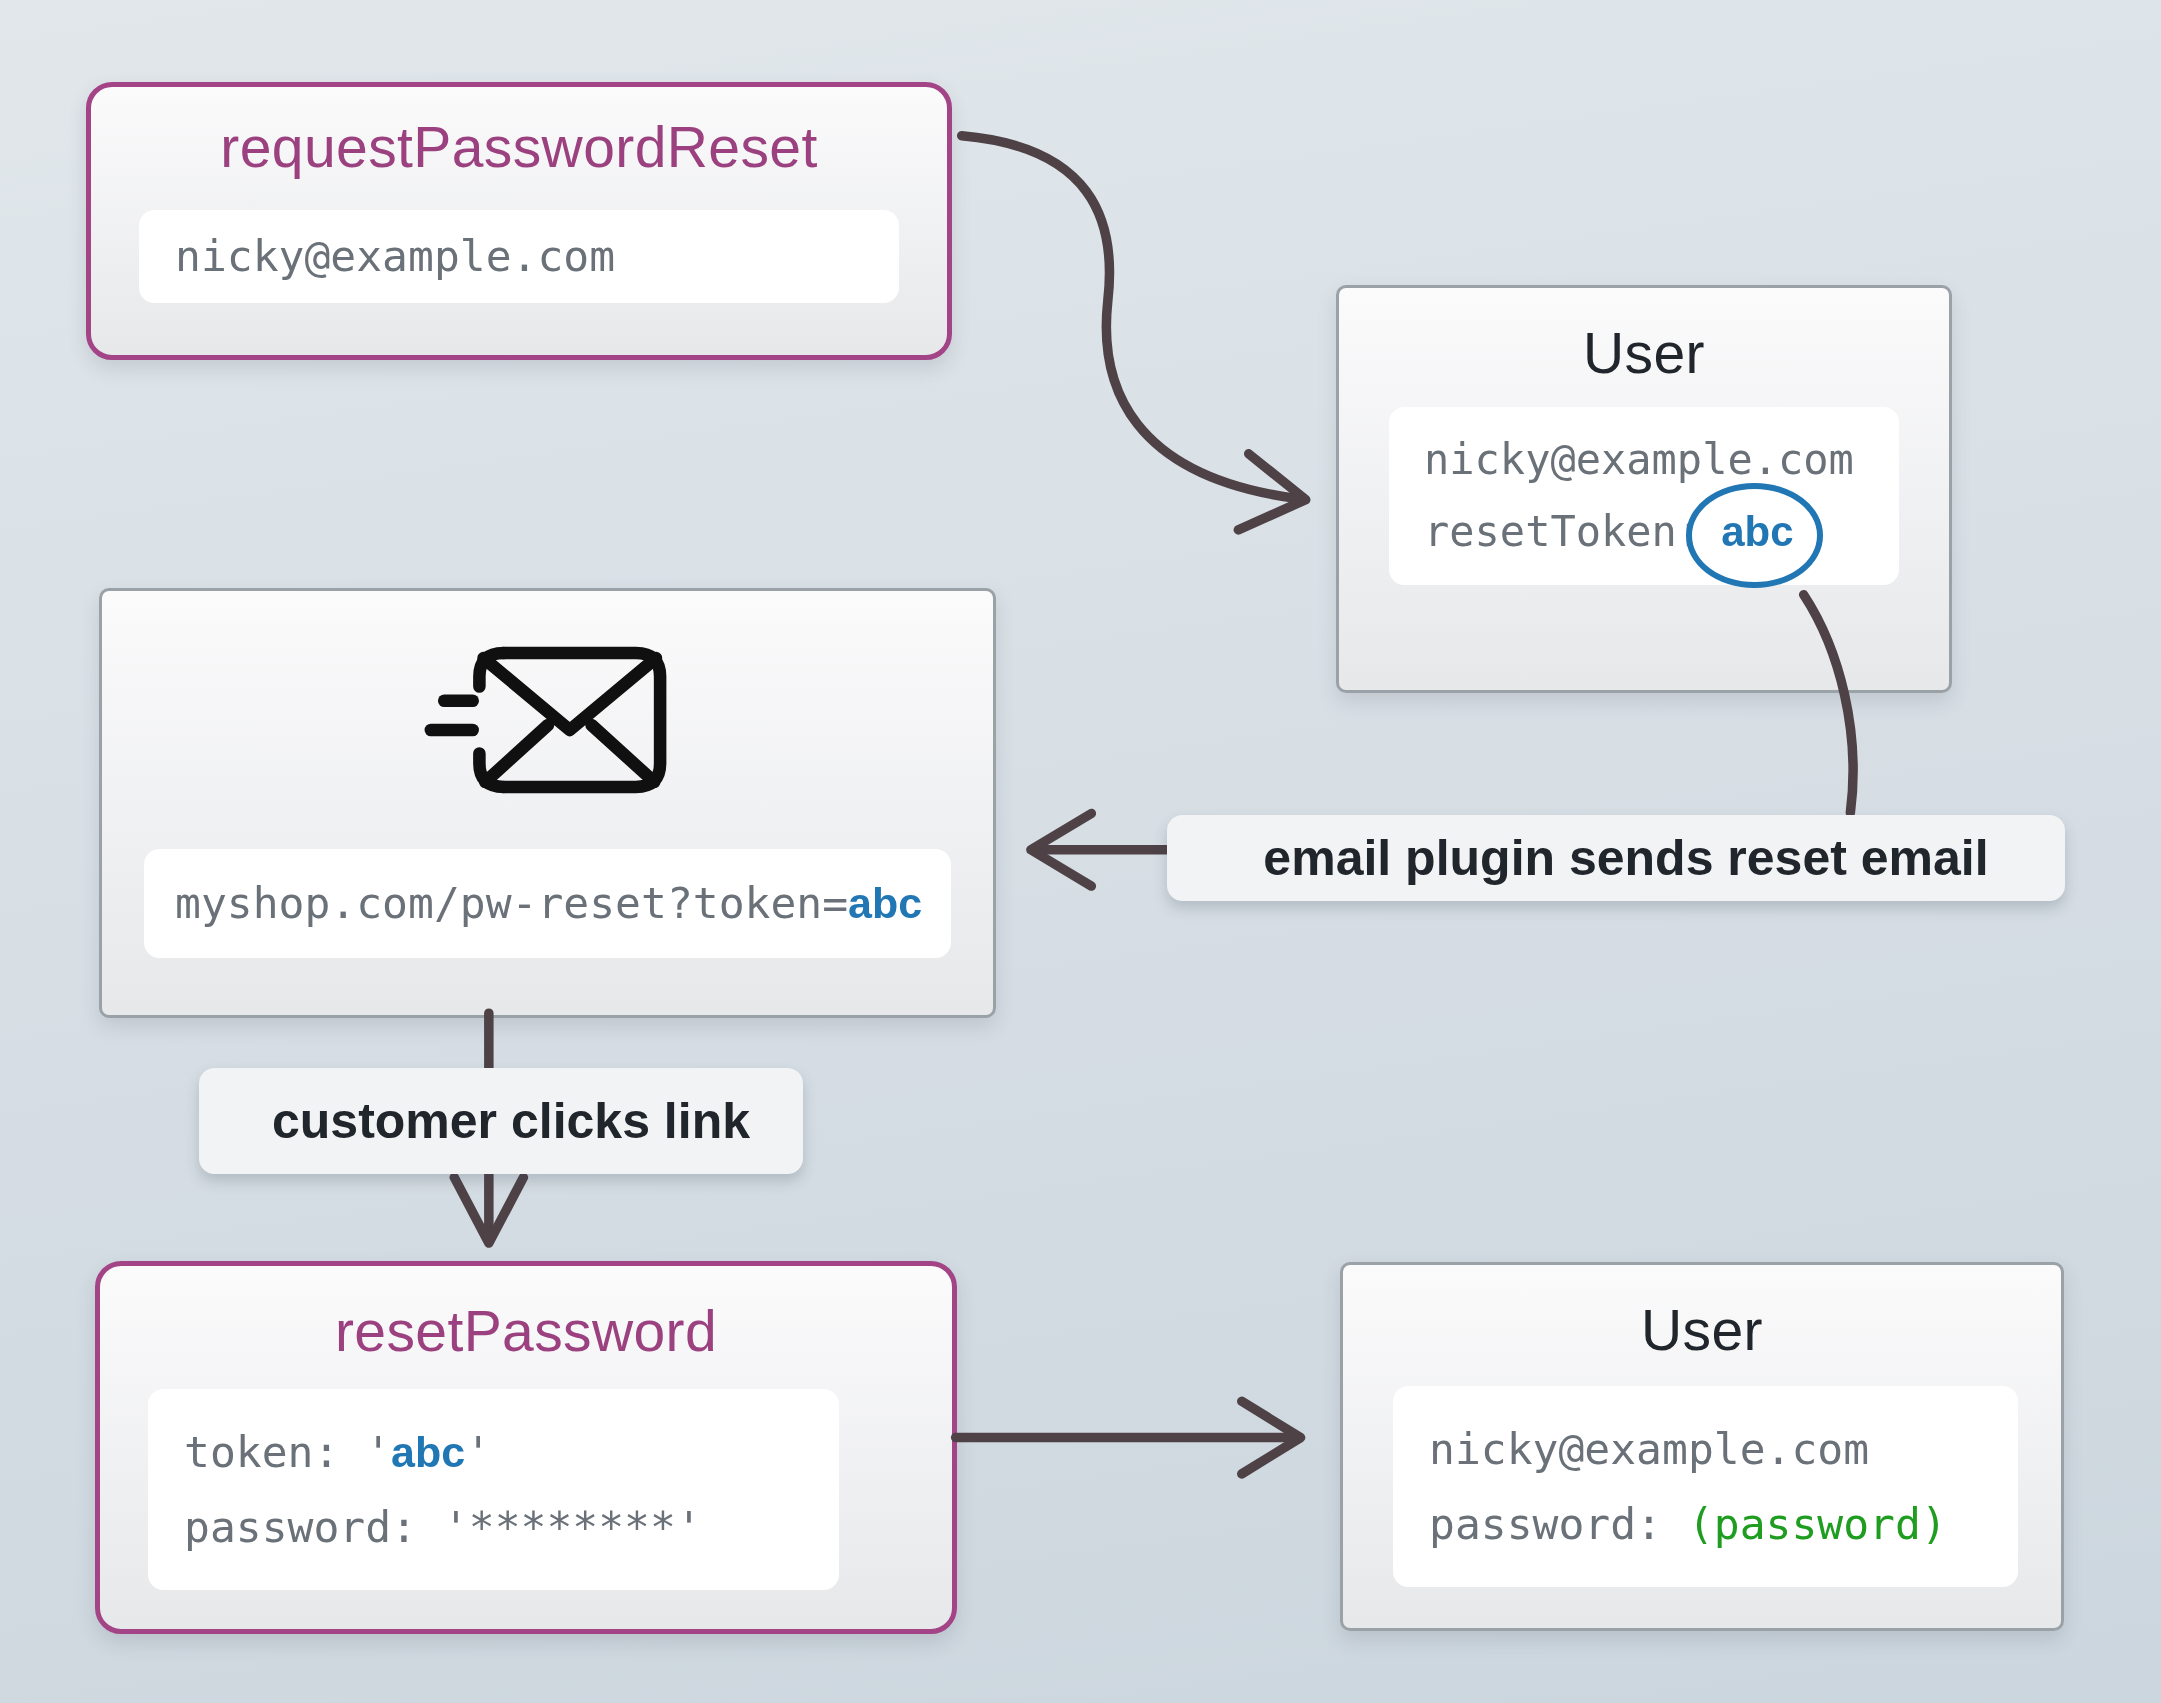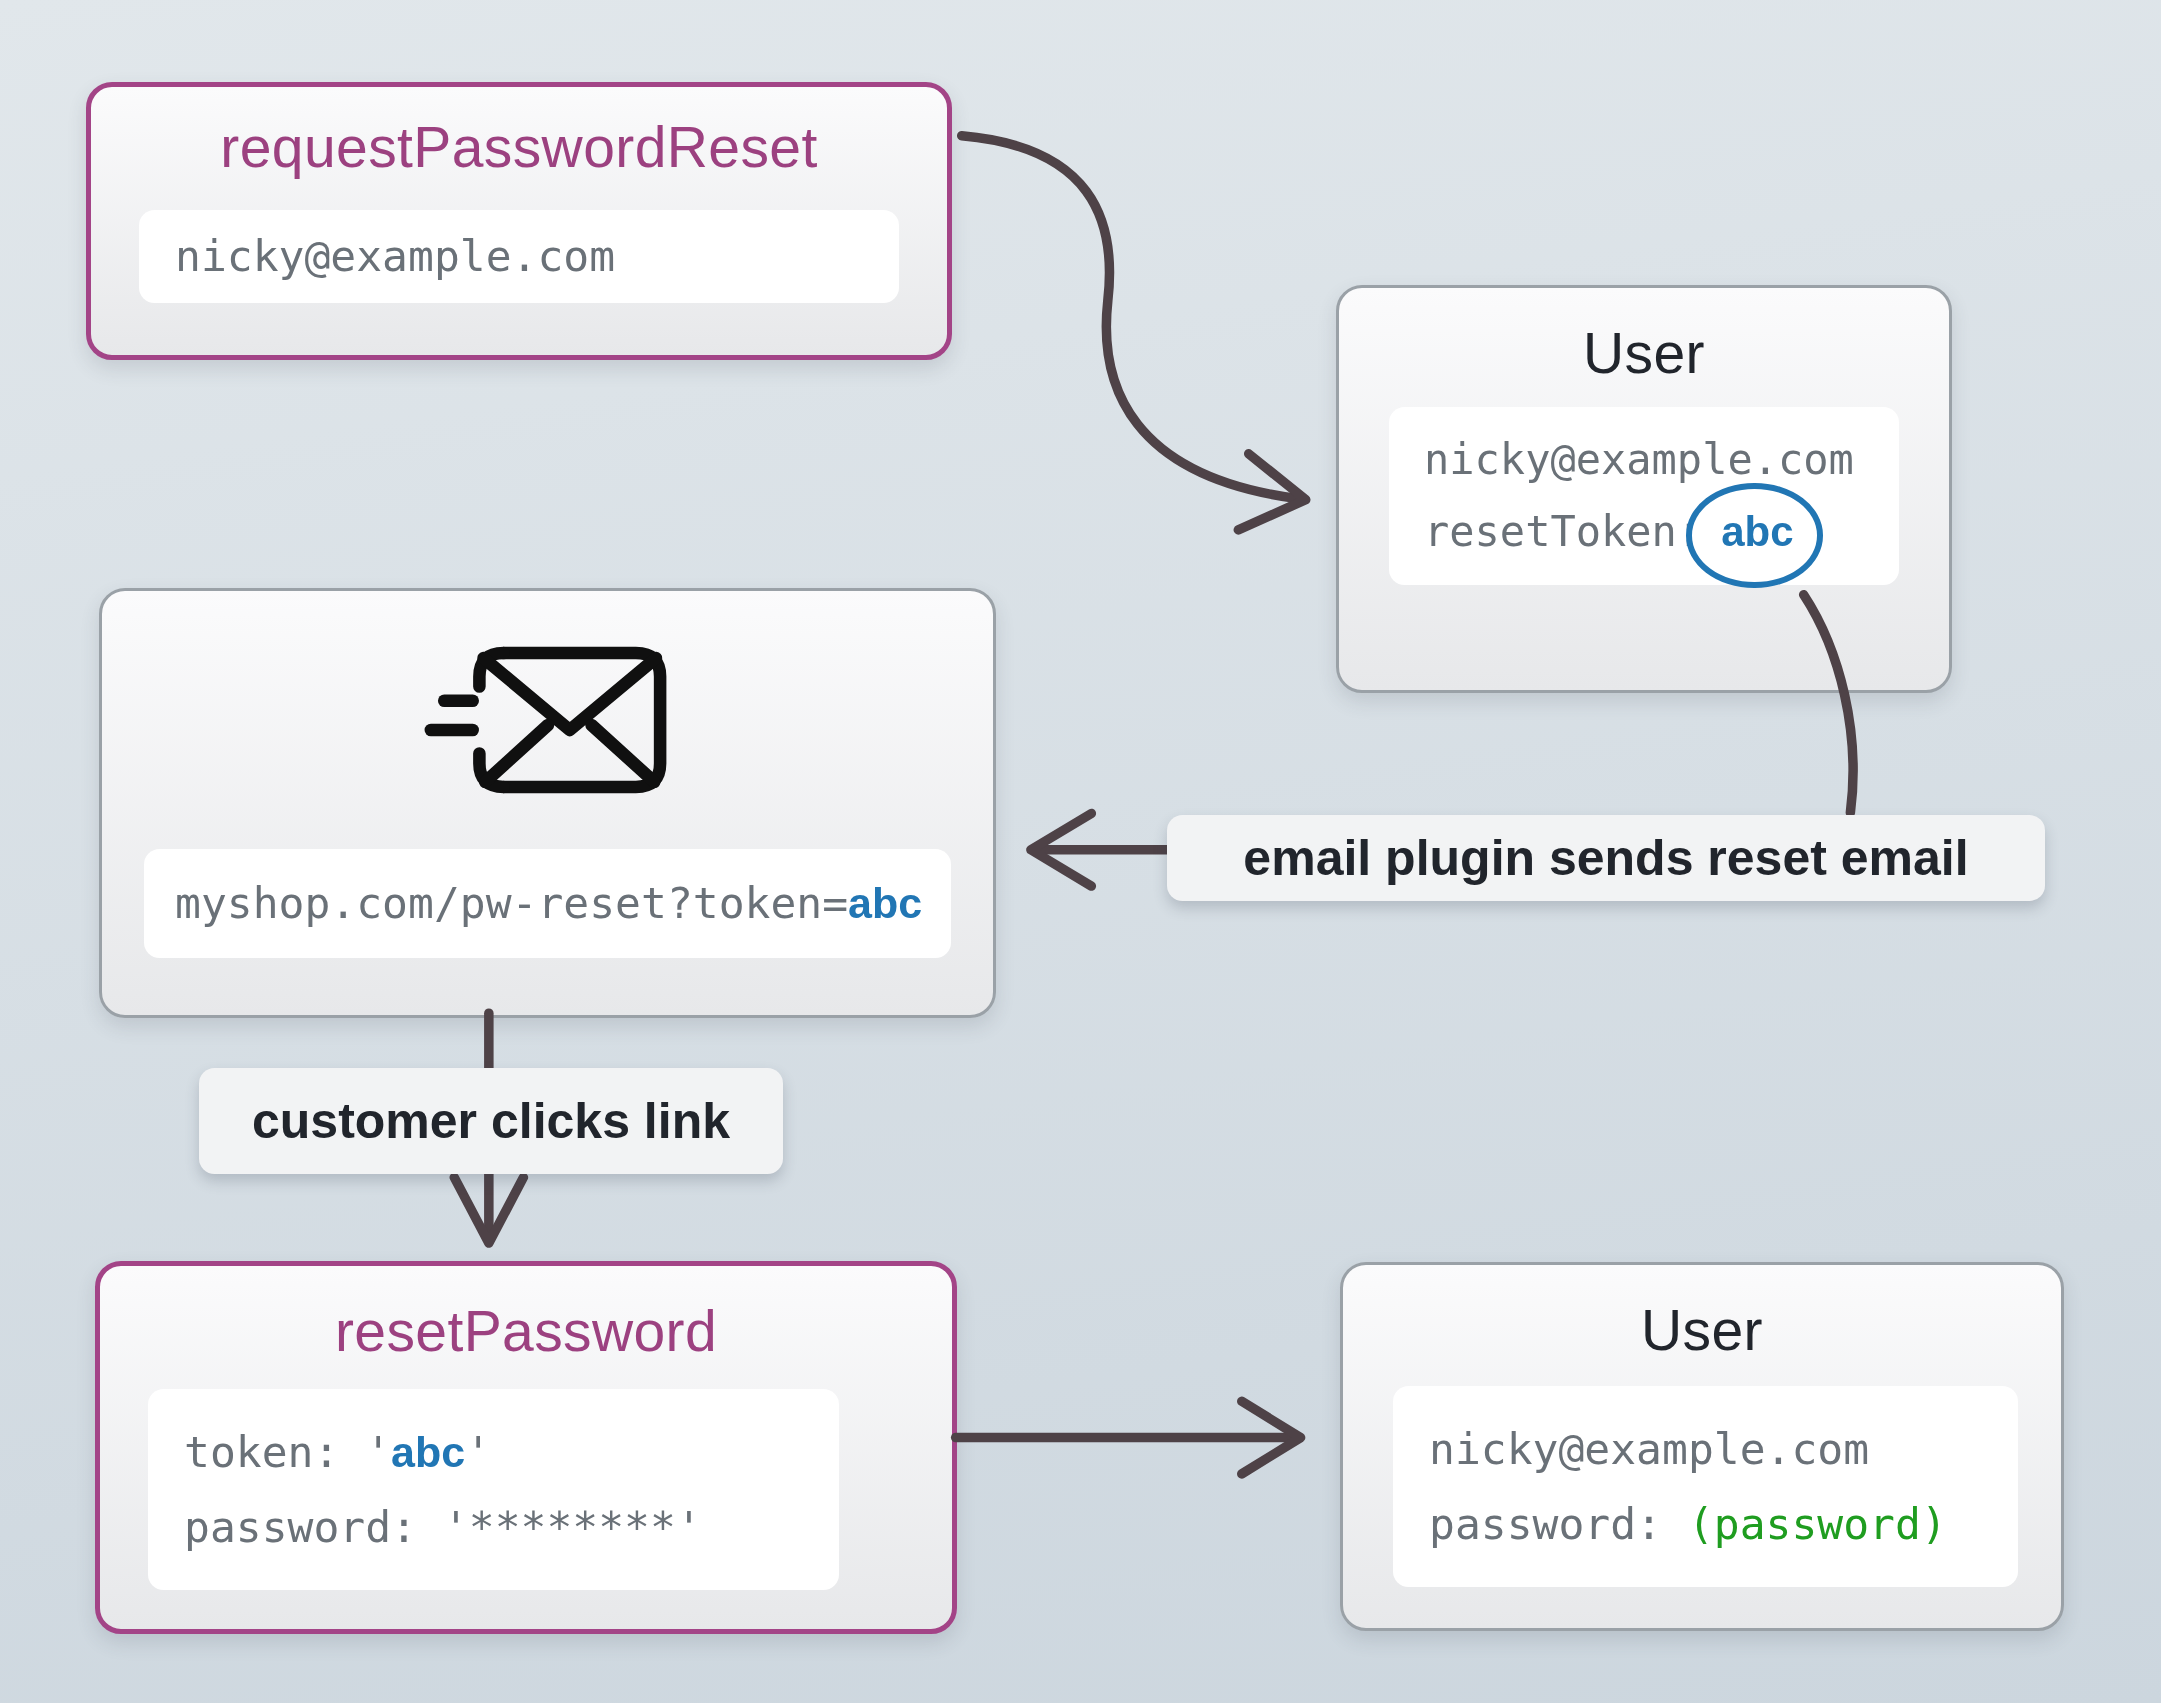--- a/index.html
+++ b/index.html
@@ -13,21 +13,21 @@
 
   
   .box{
     position:absolute;
     background:linear-gradient(180deg,var(--box_bg_top) 0%,var(--box_bg_bottom) 100%);
     border-radius:26px;
     box-shadow:0 8.6px 19px rgba(55,65,80,.14);
     z-index:1;
   }
   .box.plum{border:5.2px solid var(--plum_border);}
-  .box.gray{border:3.5px solid var(--gray_border);border-radius:26px;}
+  .box.gray{border:3.5px solid var(--gray_border);border-radius:10px;}
 
   .title{
     text-align:center;font-weight:400;font-size:57px;line-height:1.05;
     letter-spacing:0.4px;
   }
   .title.plum-text{color:var(--plum_text);}
   .title.dark-text{color:var(--title_dark);}
 
   .field{
     position:absolute;
@@ -81,20 +81,21 @@
 
   
   .pill{
     position:absolute;z-index:20;
     background:var(--label_bg);
     border-radius:15.6px;
     box-shadow:0 7px 14px rgba(55,65,80,.22);
     display:flex;align-items:center;justify-content:center;
     font-weight:700;font-size:50px;color:var(--title_dark);
     white-space:nowrap;
+    padding-left:20px;
   }
   #label-email-plugin{left:1167px;top:815px;width:878px;height:86px;}
   #label-customer-clicks{left:199px;top:1068px;width:584px;height:106px;}
 
   
   .arrows{
     position:absolute;left:0;top:0;width:2162px;height:1703px;
     z-index:10;pointer-events:none;
   }
   .arrows path, .arrows polyline, .arrows line{

